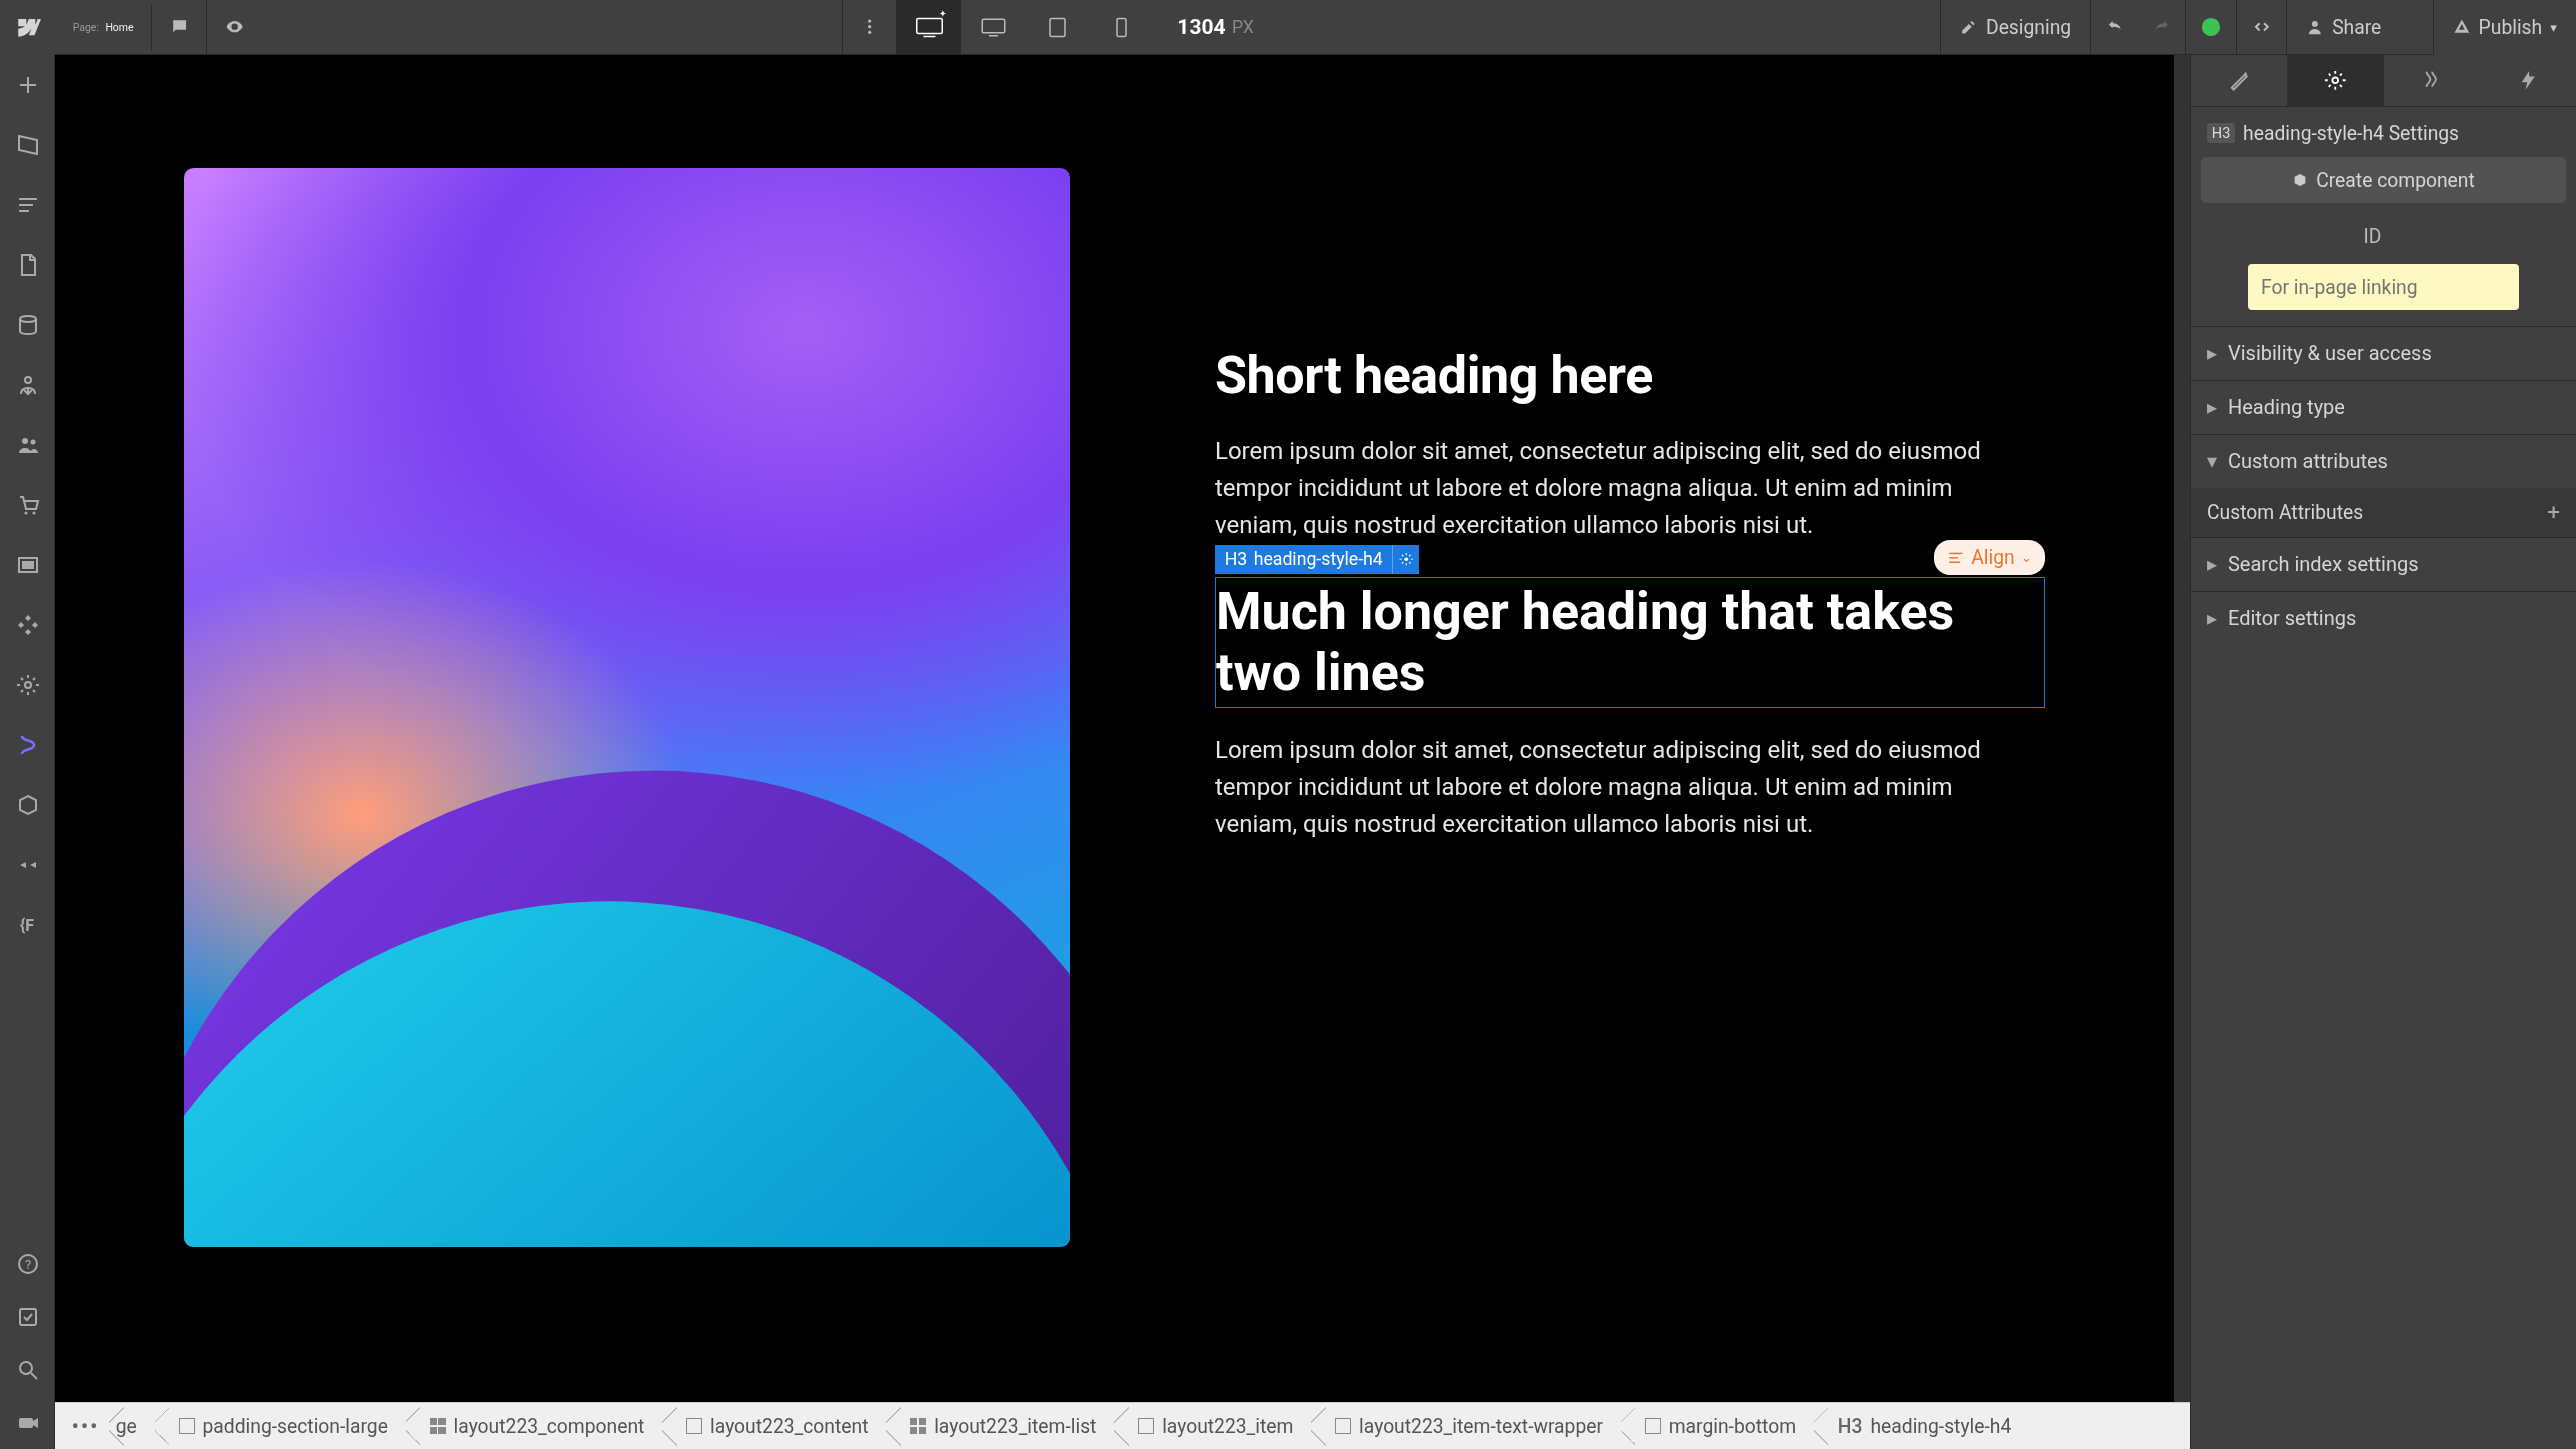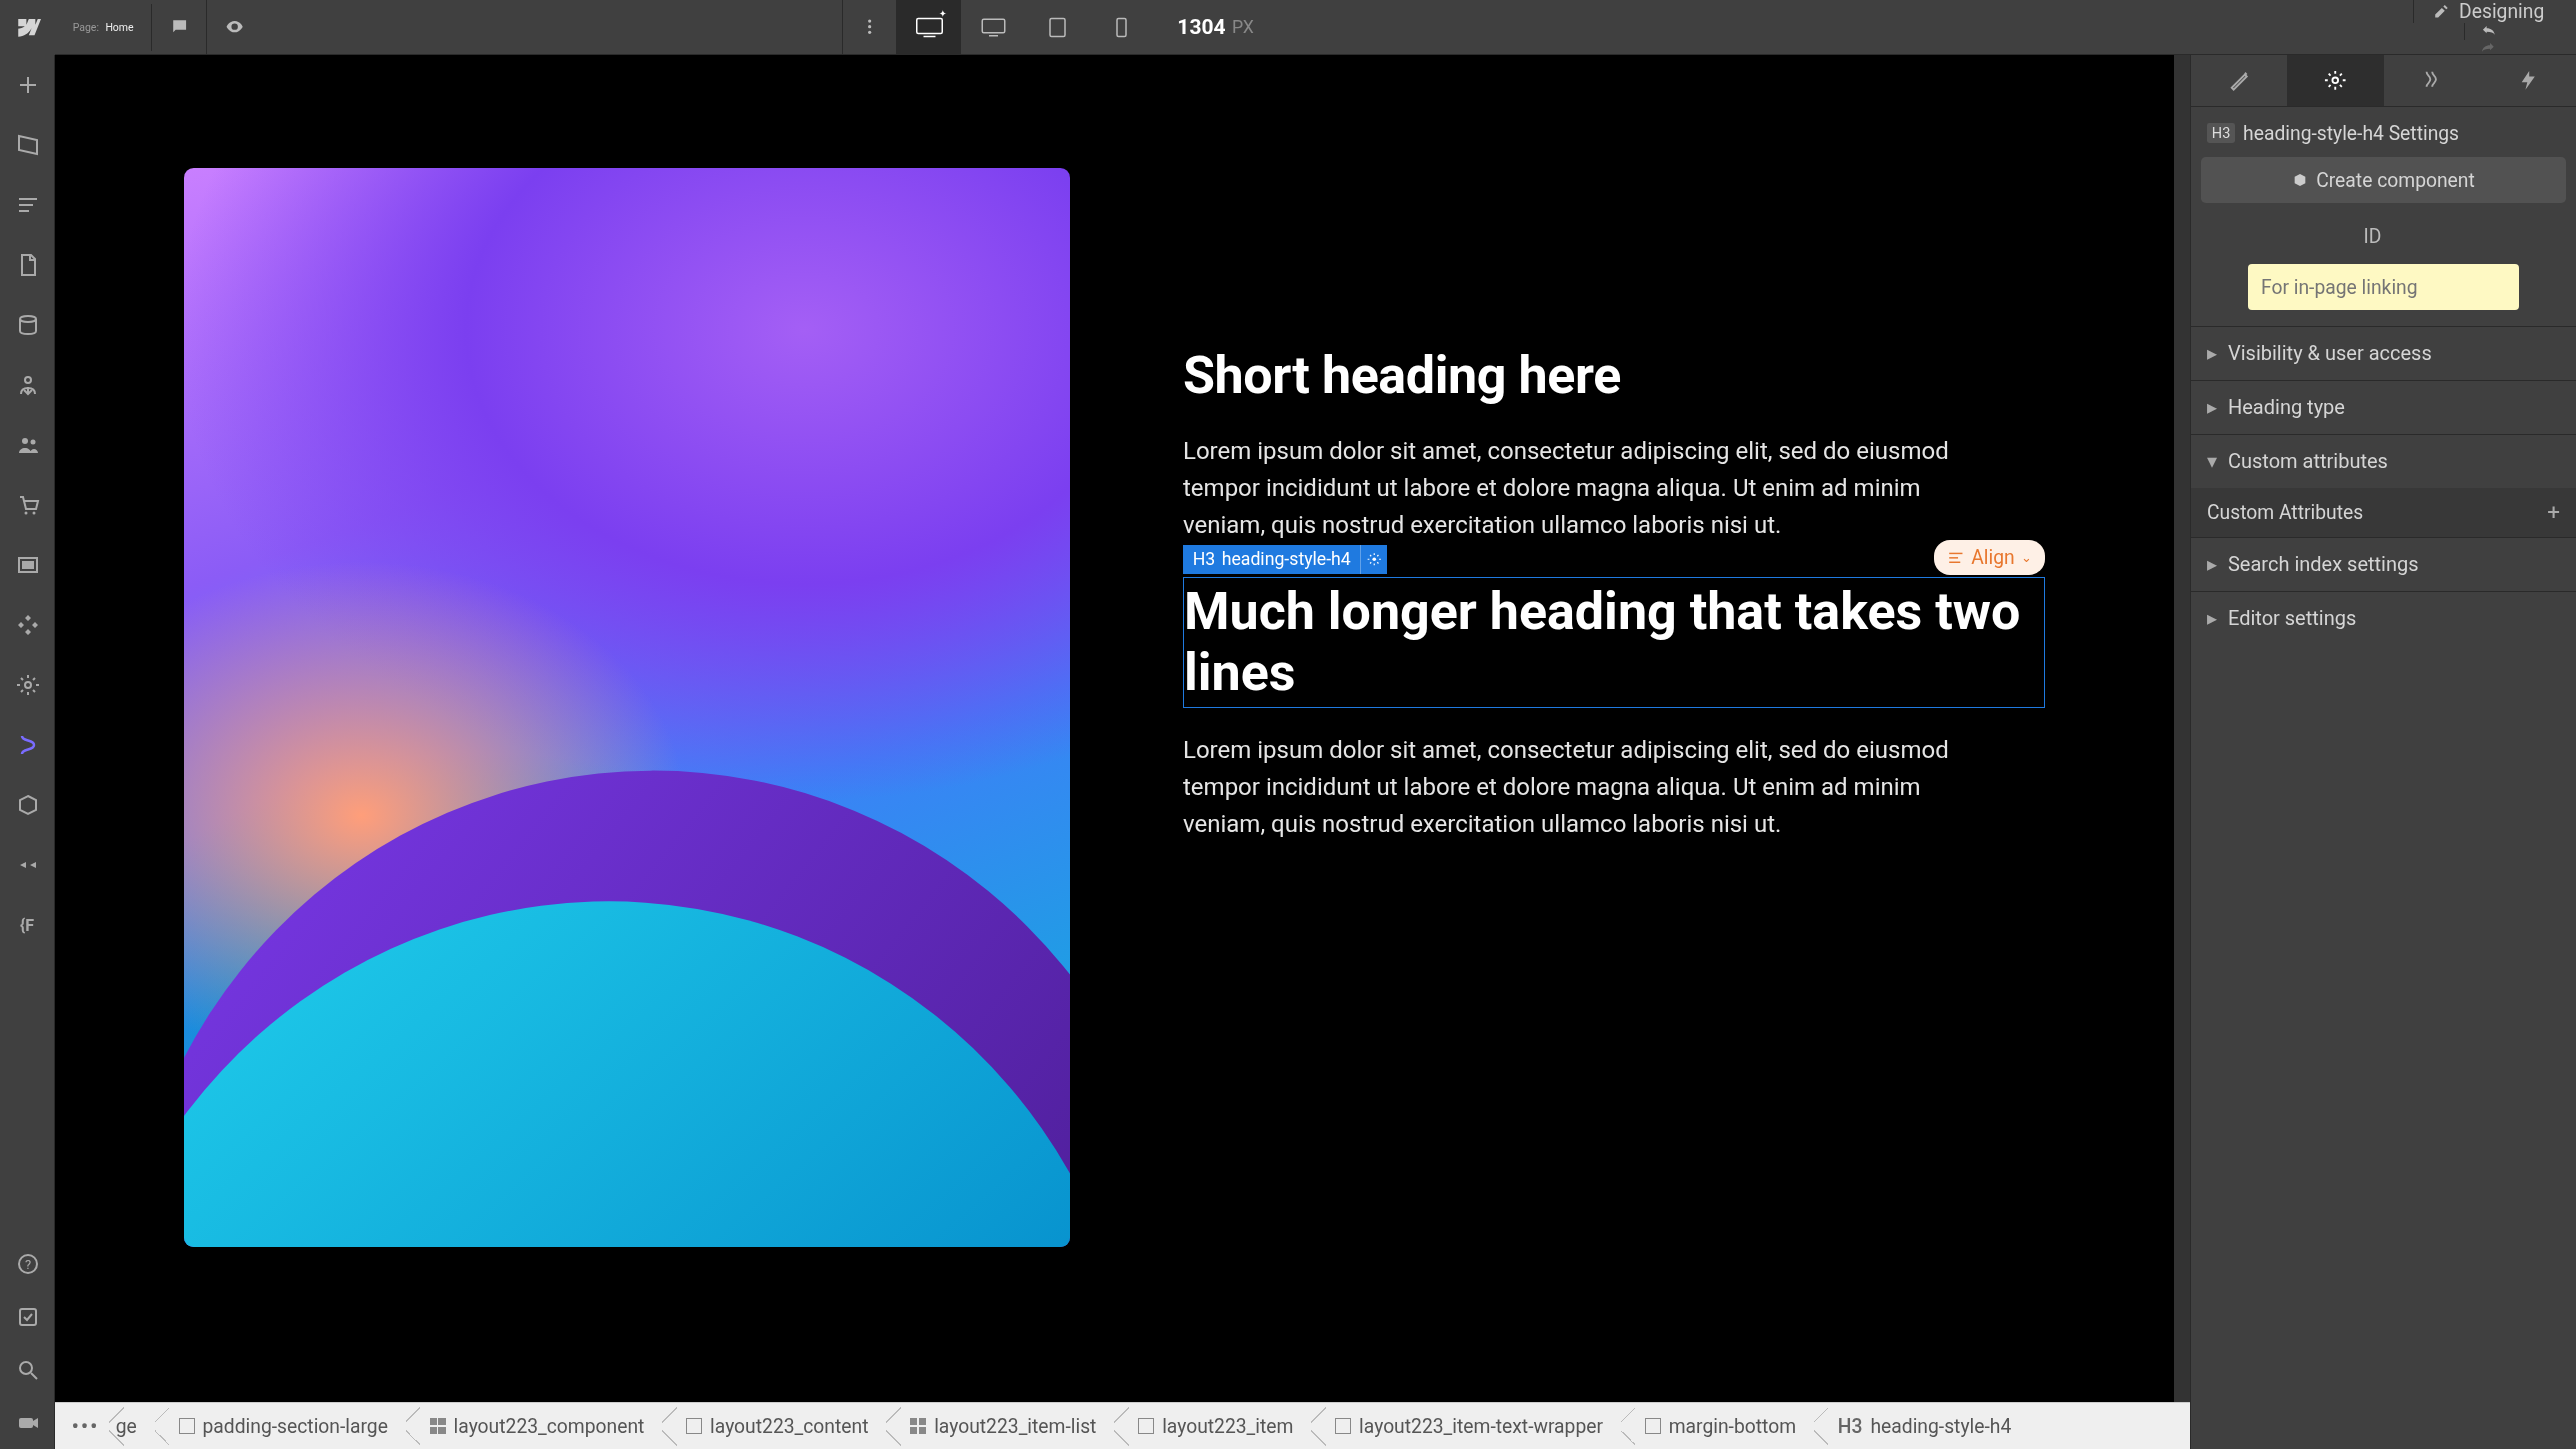--- a/index.html
+++ b/index.html
@@ -19,21 +19,21 @@
 .devices { display: flex; align-items: center; height: 55px; }
 .device-btn { width: 64px; height: 55px; display: flex; align-items: center; justify-content: center; cursor: pointer; position: relative; }
 .device-btn.active { background: #2a2a2a; }
 .device-btn svg { width: 27px; height: 21px; stroke: #bbb; fill: none; stroke-width: 2; }
 .device-btn.active svg { stroke: #fff; }
 .star { position: absolute; top: 8px; right: 14.5px; font-size: 9.7px; color: #fff; }
 .canvas-size { display: flex; align-items: center; gap: 6.4px; margin-left: 24px; }
 .canvas-w { color: #fff; font-weight: 700; font-size: 21px; }
 .canvas-unit { color: #888; font-size: 17.7px; }
 .tb-grow { flex: 1; }
-.top-right { display: flex; align-items: center; height: 55px; flex-direction: column; }
+.top-right { display: flex; align-items: center; height: 55px; }
 .tr-item { height: 55px; padding: 0 19.3px; display: flex; align-items: center; gap: 8px; border-left: 0.8px solid #2a2a2a; cursor: pointer; color: #ccc; font-size: 19.3px; }
 .tr-item svg { width: 17.7px; height: 17.7px; fill: #bbb; }
 .status-dot { width: 17.7px; height: 17.7px; border-radius: 50%; background: #3ec352; }
 .publish { background: #404040; margin-left: 32px; }
 
 
 .main-row { flex: 1; display: flex; min-height: 0; }
 
 
 .left-rail { width: 55px; background: #404040; display: flex; flex-direction: column; border-right: 0.8px solid #2a2a2a; }
@@ -49,21 +49,21 @@
 .canvas { position: absolute; left: 0; top: 0; right: 16px; bottom: 0; background: #000; }
 .layout { display: flex; padding: 113px 129px; gap: 113px; align-items: flex-start; }
 .image-box { width: 886px; height: 1079px; border-radius: 9.7px; background:
   radial-gradient(ellipse 725px 564px at 20% 60%, #ff9e7a 0%, transparent 45%),
   radial-gradient(ellipse 966px 725px at 70% 15%, #a45ff5 0%, #7b3ff0 35%, transparent 65%),
   radial-gradient(ellipse 805px 644px at 35% 90%, #06b6e8 0%, #0891d0 30%, transparent 60%),
   linear-gradient(160deg, #c97fff 0%, #8b5cf6 30%, #3b82f6 60%, #06b6d4 100%);
   position: relative; overflow: hidden; }
 .wave1 { position: absolute; left: -10%; right: -10%; top: 56%; height: 50%; background: linear-gradient(135deg, #7c3aed, #4c1d95); border-radius: 50% 50% 0 0 / 100% 100% 0 0; transform: rotate(-6deg); }
 .wave2 { position: absolute; left: -10%; right: -10%; top: 68%; height: 50%; background: linear-gradient(135deg, #22d3ee, #0284c7); border-radius: 50% 50% 0 0 / 100% 100% 0 0; transform: rotate(4deg); }
-.content-col { flex: 1; padding-top: 177px; color: #fff; }
+.content-col { flex: 1; padding-top: 177px; color: #fff; margin-left: 32px; }
 .h-short { font-size: 52px; font-weight: 700; margin-bottom: 27px; letter-spacing: -0.4px; }
 .para { font-size: 24px; line-height: 1.55; color: #e5e5e5; max-width: 821px; margin-bottom: 32px; }
 
 .selected-block { position: relative; }
 .sel-tag { position: absolute; top: -32px; left: 0; display: flex; align-items: stretch; }
 .sel-tag-main { background: #1f7ae0; color: #fff; font-size: 17.7px; padding: 4.8px 9.7px; display: flex; align-items: center; gap: 6.4px; }
 .sel-tag-gear { background: #1f7ae0; width: 27px; display: flex; align-items: center; justify-content: center; border-left: 0.8px solid rgba(255,255,255,0.3); }
 .sel-tag-gear svg { width: 14.5px; height: 14.5px; fill: #fff; }
 .align-chip { position: absolute; top: -37px; right: 0; background: #fef0e6; color: #e8772e; padding: 6.4px 13px; border-radius: 16px; font-size: 19.3px; display: flex; align-items: center; gap: 6.4px; }
 .align-chip svg { width: 17.7px; height: 17.7px; fill: #e8772e; }

